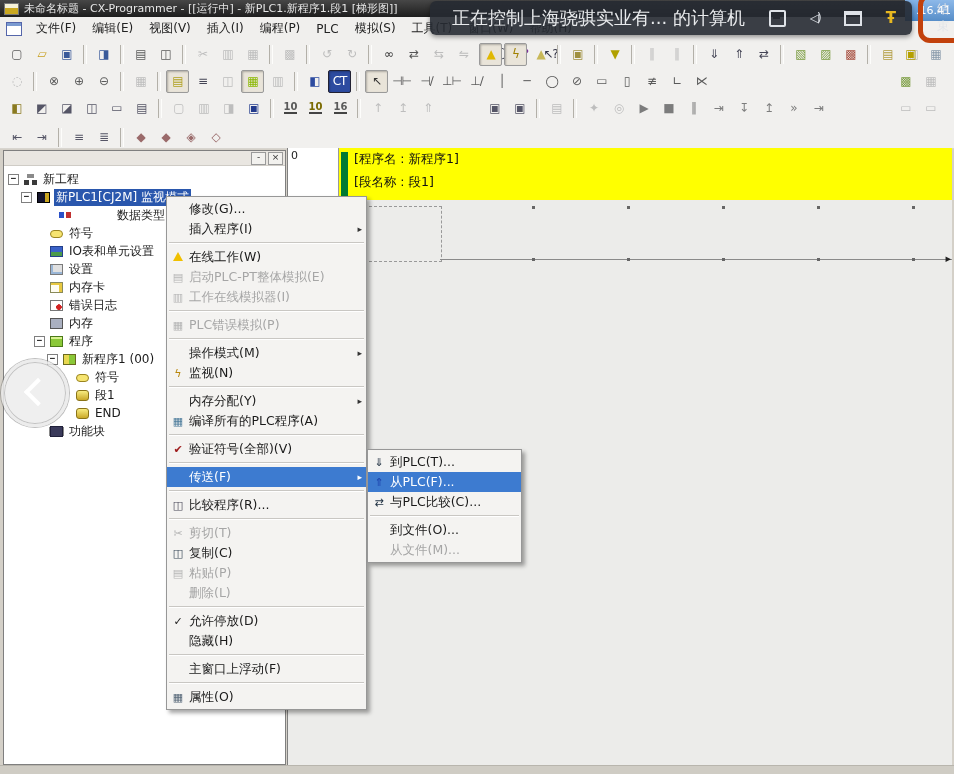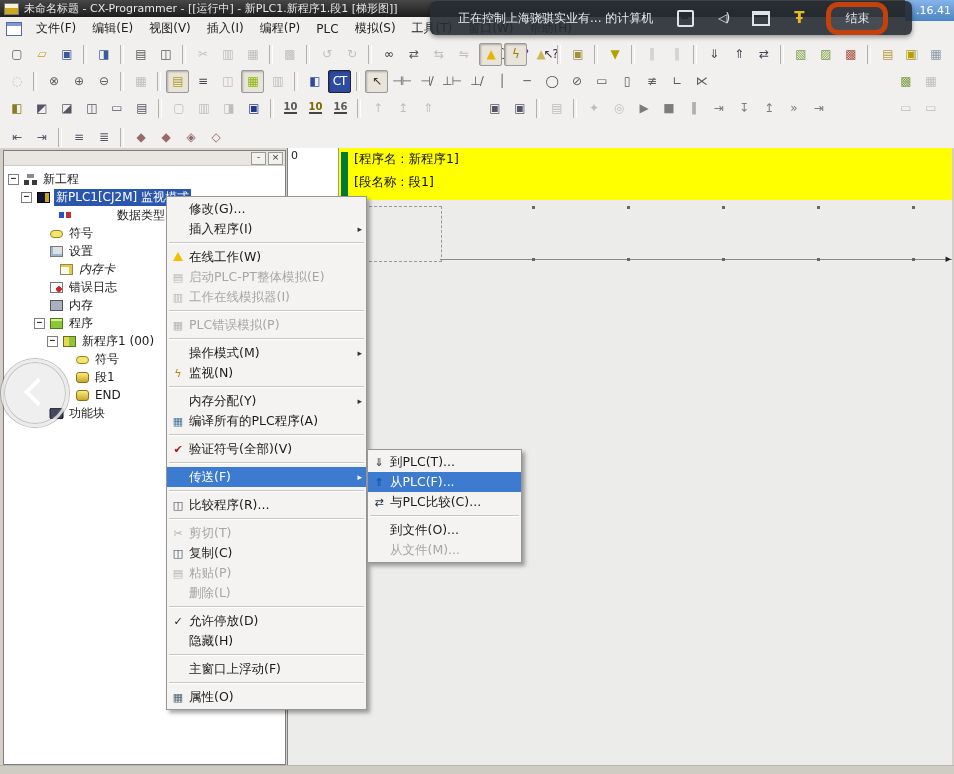--- a/index.html
+++ b/index.html
@@ -95,21 +95,21 @@
   .m-item.hl .m-arr{color:#fff;}
   .m-arr::before{content:"\25B8";}
   .m-chk::before{content:"\2713";font-weight:bold;}
   .m-sep{height:1px;background:#c9c7c3;border-bottom:1px solid #fff;margin:3px 2px;}
   .mi-tri{width:0;height:0;border-left:5px solid transparent;border-right:5px solid transparent;
           border-bottom:9px solid #f0c000;display:inline-block;}
 
   
   .remote-bar{position:absolute;left:430px;top:1px;width:482px;height:34px;background:rgba(38,42,50,.9);
               border-radius:6px;display:flex;align-items:center;color:#e8eaec;z-index:60;box-shadow:0 2px 5px rgba(0,0,0,.4);}
-  .rb-text{margin-left:28px;font-size:12px;flex:none;}
+  .rb-text{margin-left:22px;font-size:18px;flex:none;}
   .rb-ico{margin-left:24px;flex:none;display:inline-block;color:#dfe3e8;}
   .rb-ico.fs{width:13px;height:13px;border:2px solid #dfe3e8;border-radius:2px;background:
      linear-gradient(rgba(38,42,50,1),rgba(38,42,50,1)) 2px 4px/7px 3px no-repeat;}
   .rb-ico.spk::before{content:"\25C1)";font-size:12px;letter-spacing:-2px;}
   .rb-ico.win{width:14px;height:11px;border:2px solid #dfe3e8;box-shadow:inset 0 2px 0 #dfe3e8;}
   .rb-ico.pen{color:#e8b820;font-weight:bold;font-size:15px;}
   .rb-ico.pen::before{content:"\0166";}
   .rb-end{margin-left:22px;padding:3px 14px;border:5px solid #c2410c;border-radius:12px;background:rgba(255,255,255,.07);
           color:#e2e5e9;font-size:12px;}
 
@@ -175,24 +175,29 @@
           <span class="tico ic-datatype"></span>
           <span class="t-label">数据类型</span>
         </div>
         <div class="t-row" style="padding-left: 30px;">
           <span class="exp hide"></span>
           <span class="tico ic-symbol"></span>
           <span class="t-label">符号</span>
         </div>
         <div class="t-row" style="padding-left: 30px;">
           <span class="exp hide"></span>
+          <span class="tico ic-iotable"></span>
+          <span class="t-label">IO表和单元设置</span>
+        </div>
+        <div class="t-row" style="padding-left: 30px;">
+          <span class="exp hide"></span>
           <span class="tico ic-settings"></span>
           <span class="t-label">设置</span>
         </div>
-        <div class="t-row" style="padding-left: 40px; font-style: italic;">
+        <div class="t-row" style="padding-left: 30px;">
           <span class="exp hide"></span>
           <span class="tico ic-memcard"></span>
           <span class="t-label">内存卡</span>
         </div>
         <div class="t-row" style="padding-left: 30px;">
           <span class="exp hide"></span>
           <span class="tico ic-errorlog"></span>
           <span class="t-label">错误日志</span>
         </div>
         <div class="t-row" style="padding-left: 30px;">

